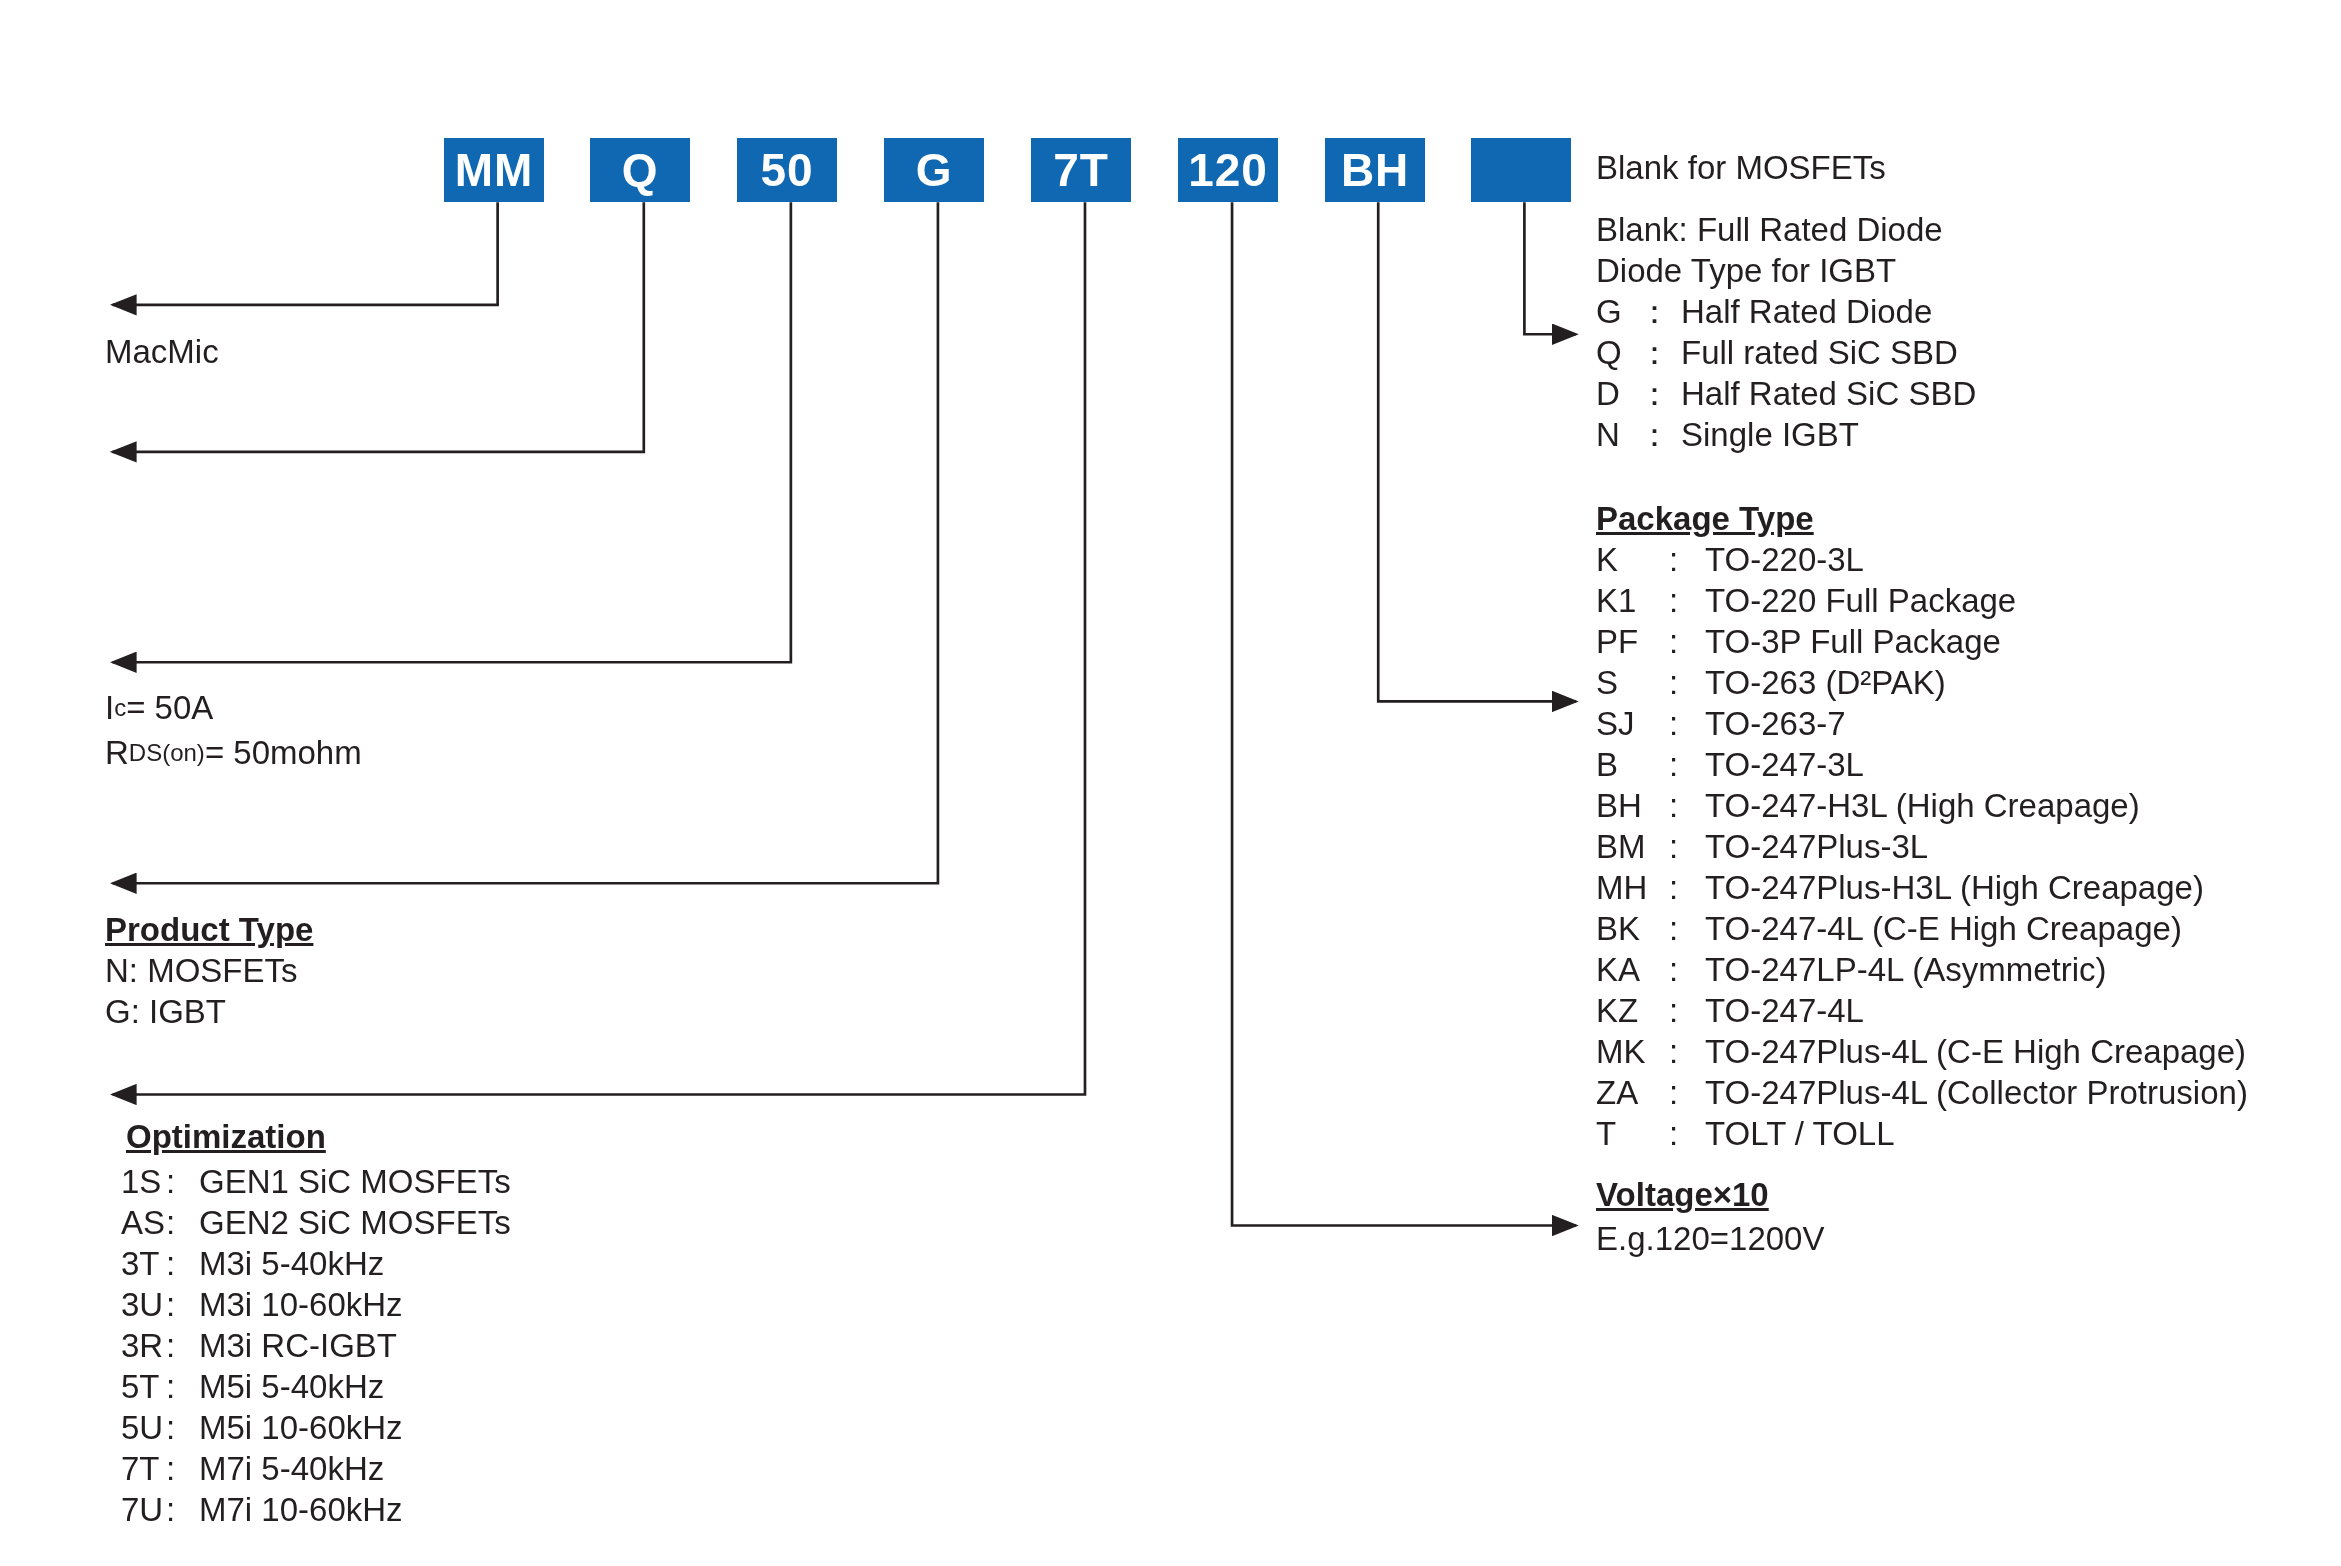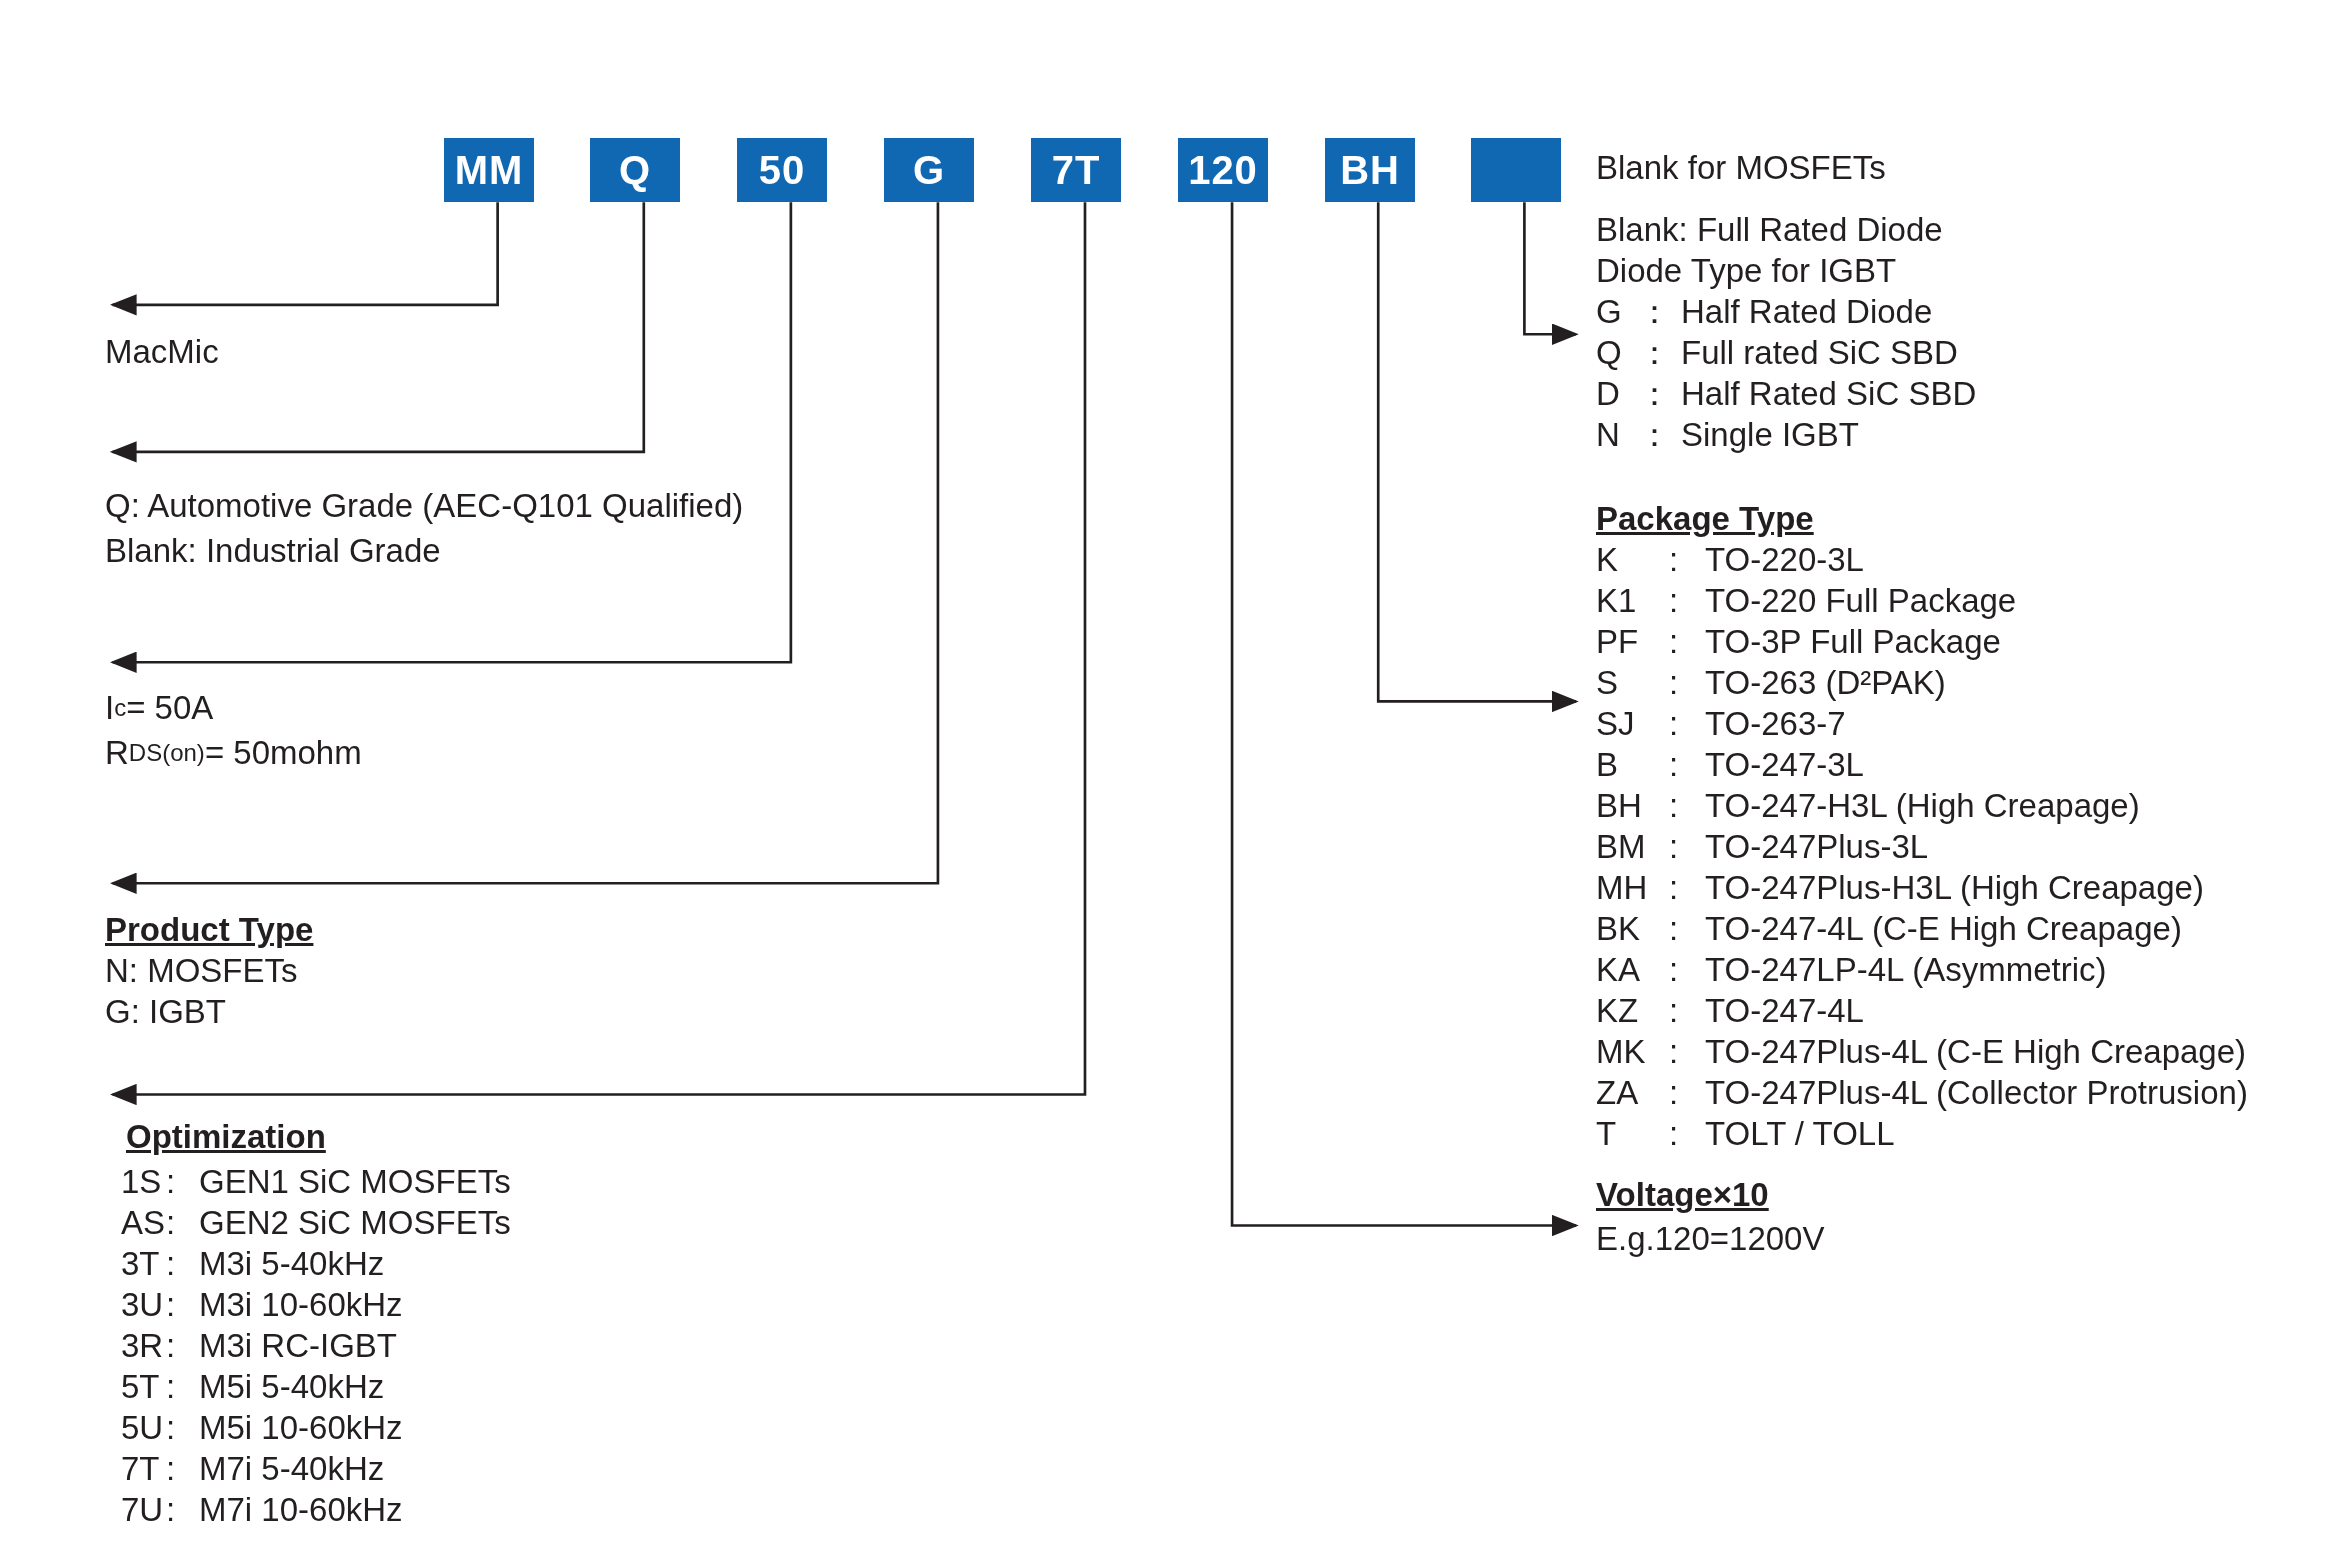--- a/index.html
+++ b/index.html
@@ -7,23 +7,23 @@
     position:relative;
     width:2342px;height:1566px;
     background:#ffffff;
     font-family:"Liberation Sans", sans-serif;
     color:#231f20;
     font-size:33px;
     overflow:hidden;
   }
   .connectors{position:absolute;left:0;top:0;width:2342px;height:1566px;}
   .pbox{
-    position:absolute;top:138px;width:90px;height:64px;
+    position:absolute;top:138px;width:100px;height:64px;
     background:#1068b2;
-    color:#ffffff;font-weight:700;font-size:40px;
+    color:#ffffff;font-weight:700;font-size:46px;
     display:flex;align-items:center;justify-content:center;
     letter-spacing:0.9px;
   }
   .tblock{position:absolute;white-space:nowrap;}
   .bold{font-weight:700;text-decoration:underline;}
   .lh46{line-height:41px;}
   .lh46 > div{height:41px;display:flex;align-items:center;}
   .lh50 > div{height:45px;display:flex;align-items:center;}
   .lh51 > div{height:45px;display:flex;align-items:center;}
   .lh49 > div{height:44px;display:flex;align-items:center;}
@@ -64,24 +64,20 @@
   <div class="pbox" style="left:590px">Q</div>
   <div class="pbox" style="left:737px">50</div>
   <div class="pbox" style="left:884px">G</div>
   <div class="pbox" style="left:1031px">7T</div>
   <div class="pbox" style="left:1178px">120</div>
   <div class="pbox" style="left:1325px">BH</div>
   <div class="pbox" style="left:1471px"></div>
 
   <div class="tblock" style="left:105px;top:333px">MacMic</div>
 
-  <div class="tblock lh50" style="left:105px;top:483px">
-    <div>Q: Automotive Grade (AEC-Q101 Qualified)</div>
-    <div>Blank: Industrial Grade</div>
-  </div>
 
   <div class="tblock lh51" style="left:105px;top:685px">
     <div>
       <span>I</span>
         <span class="subtext">c</span>
         <span>= 50A</span>
     </div>
     <div>
       <span>R</span>
         <span class="subtext">DS(on)</span>

